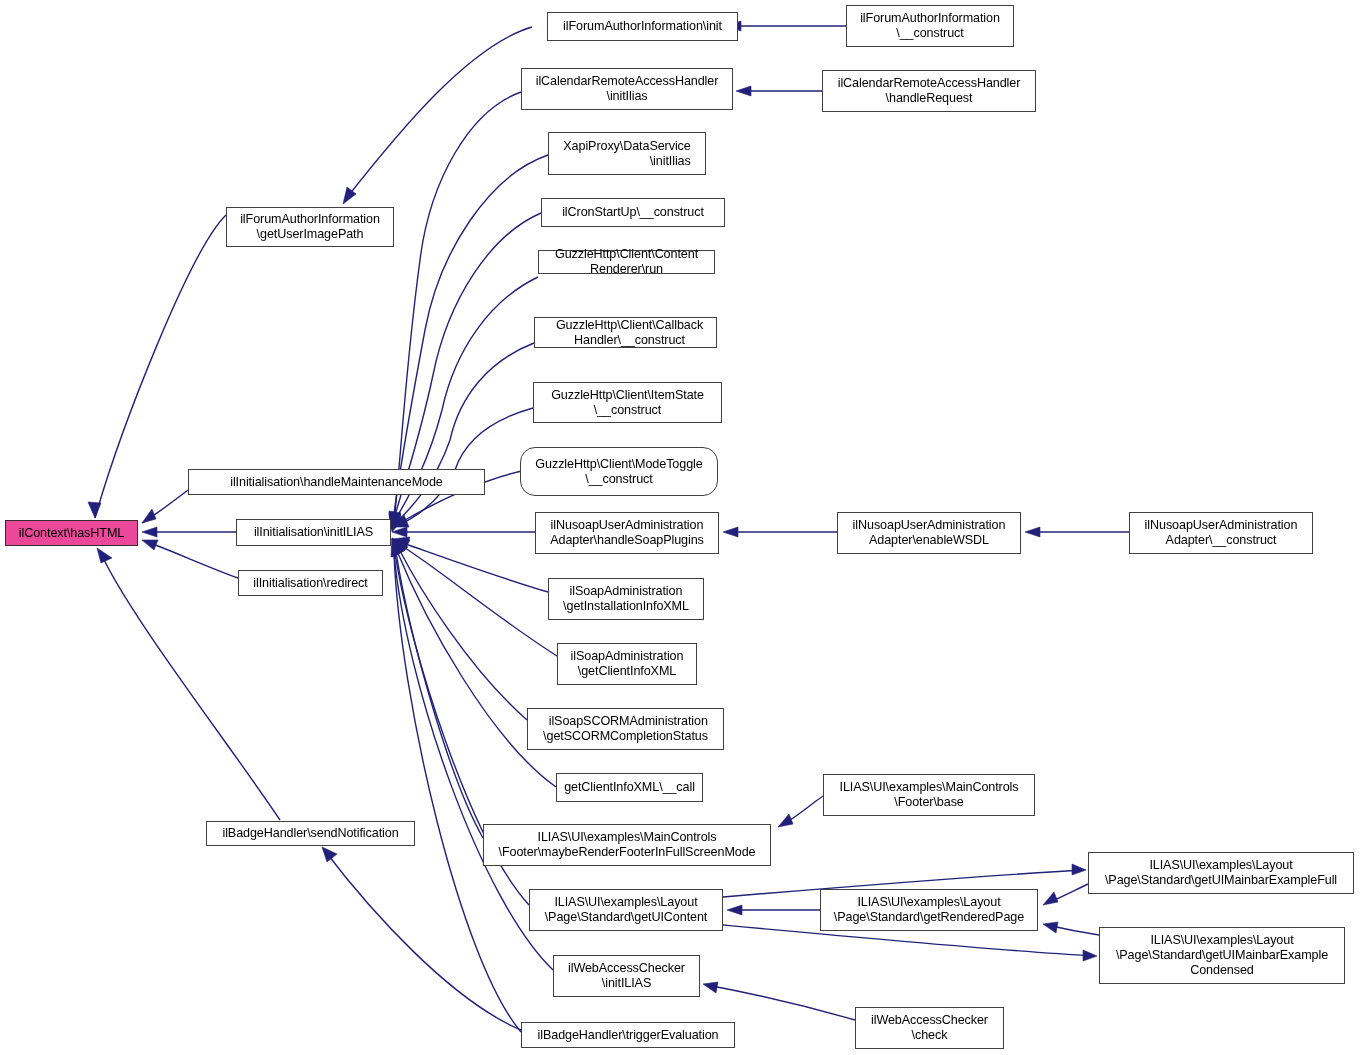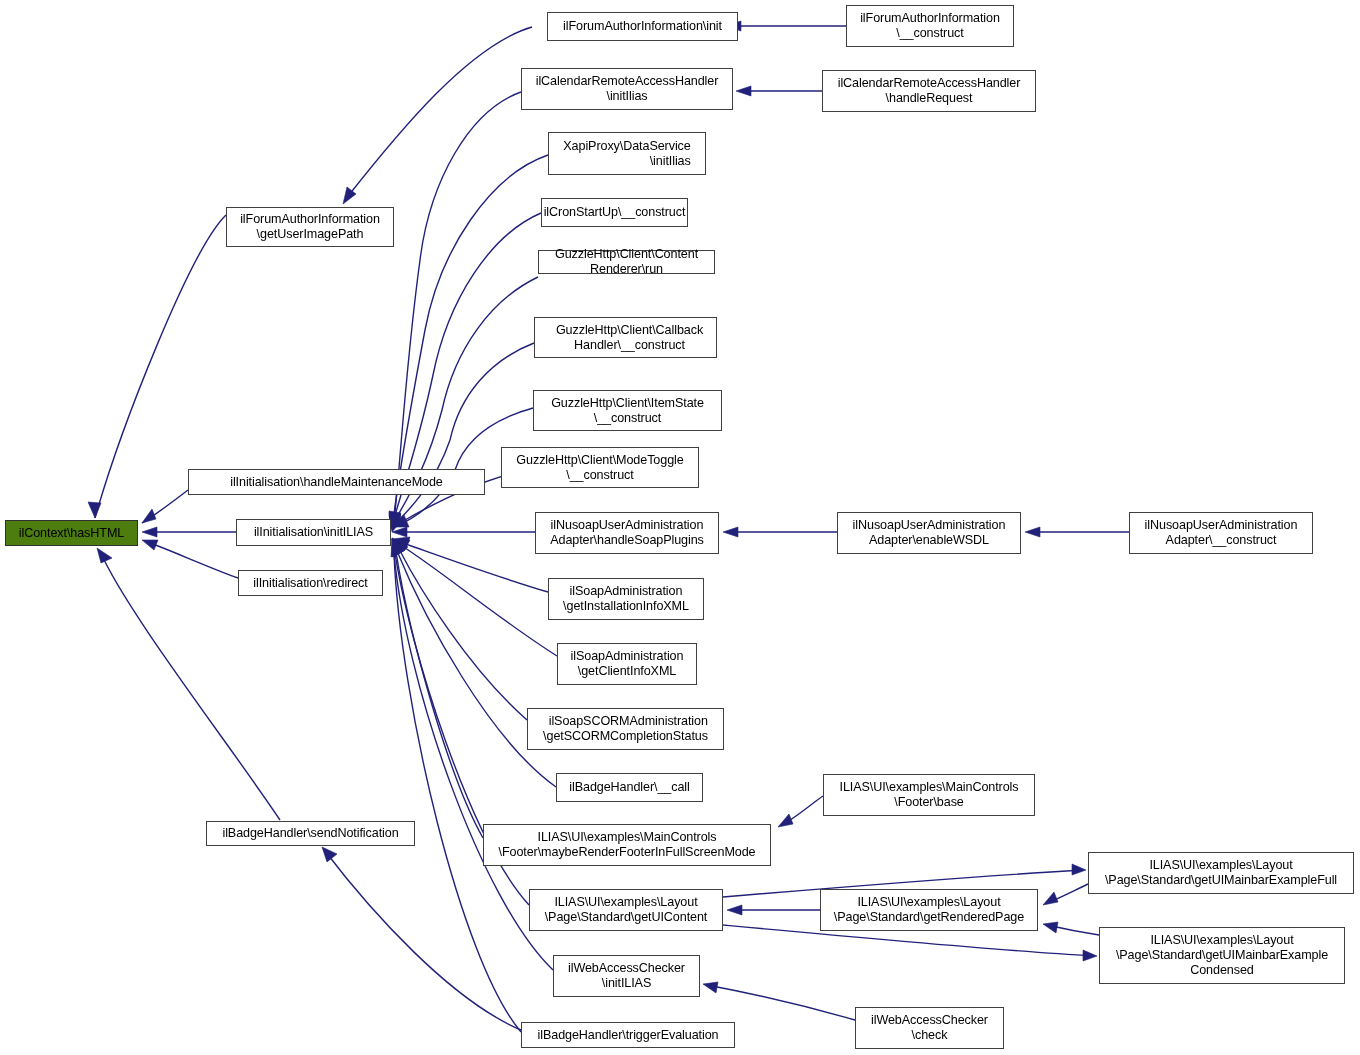--- a/index.html
+++ b/index.html
@@ -44,21 +44,21 @@
     font-size: 12.6px;
     line-height: 15px;
     text-align: center;
     display: flex;
     align-items: center;
     justify-content: center;
     white-space: pre-line;
     letter-spacing: -0.1px;
   }
   .node-box.highlight {
-    background: #4d7c0f;
+    background: #ec4899;
     border-color: #303030;
   }
 </style>
 </head>
 <body>
 
 <div id="graph-root">
   <svg class="graph-canvas" viewBox="0 0 1360 1055" preserveAspectRatio="none">
     <g id="edges-group">
         <path class="edge-path" d="M 226,215 C 190,250 120,430 95,518"></path>
@@ -137,38 +137,38 @@
 \getUserImagePath</div>
       <div class="node-box" style="left: 188px; top: 469px; width: 297px; height: 26px;">ilInitialisation\handleMaintenanceMode</div>
       <div class="node-box" style="left: 236px; top: 519px; width: 155px; height: 27px;">ilInitialisation\initILIAS</div>
       <div class="node-box" style="left: 238px; top: 570px; width: 145px; height: 26px;">ilInitialisation\redirect</div>
       <div class="node-box" style="left: 206px; top: 821px; width: 209px; height: 25px;">ilBadgeHandler\sendNotification</div>
       <div class="node-box" style="left: 532px; top: 12px; width: 191px; height: 29px; margin-left: 15px;">ilForumAuthorInformation\init</div>
       <div class="node-box" style="left: 521px; top: 68px; width: 212px; height: 42px;">ilCalendarRemoteAccessHandler
 \initIlias</div>
       <div class="node-box" style="left: 548px; top: 132px; width: 158px; height: 43px; text-align: right;">XapiProxy\DataService
 \initIlias</div>
-      <div class="node-box" style="left: 541px; top: 198px; width: 147px; height: 29px;">ilCronStartUp\__construct</div>
+      <div class="node-box" style="left: 541px; top: 198px; width: 184px; height: 29px;">ilCronStartUp\__construct</div>
       <div class="node-box" style="left: 538px; top: 250px; width: 177px; height: 24px;">GuzzleHttp\Client\Content
 Renderer\run</div>
-      <div class="node-box" style="left: 534px; top: 317px; width: 183px; height: 41px; padding-left: 8px;">GuzzleHttp\Client\Callback
+      <div class="node-box" style="left: 534px; top: 317px; width: 183px; height: 31px; padding-left: 8px;">GuzzleHttp\Client\Callback
 Handler\__construct</div>
-      <div class="node-box" style="left: 533px; top: 382px; width: 189px; height: 41px; margin-top: 8px;">GuzzleHttp\Client\ItemState
+      <div class="node-box" style="left: 533px; top: 382px; width: 189px; height: 41px;">GuzzleHttp\Client\ItemState
 \__construct</div>
-      <div class="node-box" style="left: 501px; top: 447px; width: 198px; height: 41px;">GuzzleHttp\Client\ModeToggle
+      <div class="node-box" style="left: 520px; top: 447px; width: 198px; height: 49px; border-radius: 15px;">GuzzleHttp\Client\ModeToggle
 \__construct</div>
       <div class="node-box" style="left: 535px; top: 512px; width: 184px; height: 42px;">ilNusoapUserAdministration
 Adapter\handleSoapPlugins</div>
       <div class="node-box" style="left: 548px; top: 578px; width: 156px; height: 42px;">ilSoapAdministration
 \getInstallationInfoXML</div>
       <div class="node-box" style="left: 557px; top: 643px; width: 140px; height: 42px;">ilSoapAdministration
 \getClientInfoXML</div>
       <div class="node-box" style="left: 527px; top: 708px; width: 197px; height: 42px; text-align: right;">ilSoapSCORMAdministration
 \getSCORMCompletionStatus</div>
-      <div class="node-box" style="left: 556px; top: 773px; width: 147px; height: 29px;">ilBadgeHandler\__call</div>
+      <div class="node-box" style="left: 556px; top: 773px; width: 147px; height: 29px;">getClientInfoXML\__call</div>
       <div class="node-box" style="left: 483px; top: 824px; width: 288px; height: 42px;">ILIAS\UI\examples\MainControls
 \Footer\maybeRenderFooterInFullScreenMode</div>
       <div class="node-box" style="left: 529px; top: 889px; width: 194px; height: 42px;">ILIAS\UI\examples\Layout
 \Page\Standard\getUIContent</div>
       <div class="node-box" style="left: 553px; top: 955px; width: 147px; height: 42px;">ilWebAccessChecker
 \initILIAS</div>
       <div class="node-box" style="left: 521px; top: 1022px; width: 214px; height: 26px;">ilBadgeHandler\triggerEvaluation</div>
       <div class="node-box" style="left: 846px; top: 5px; width: 168px; height: 42px;">ilForumAuthorInformation
 \__construct</div>
       <div class="node-box" style="left: 822px; top: 70px; width: 214px; height: 42px;">ilCalendarRemoteAccessHandler

